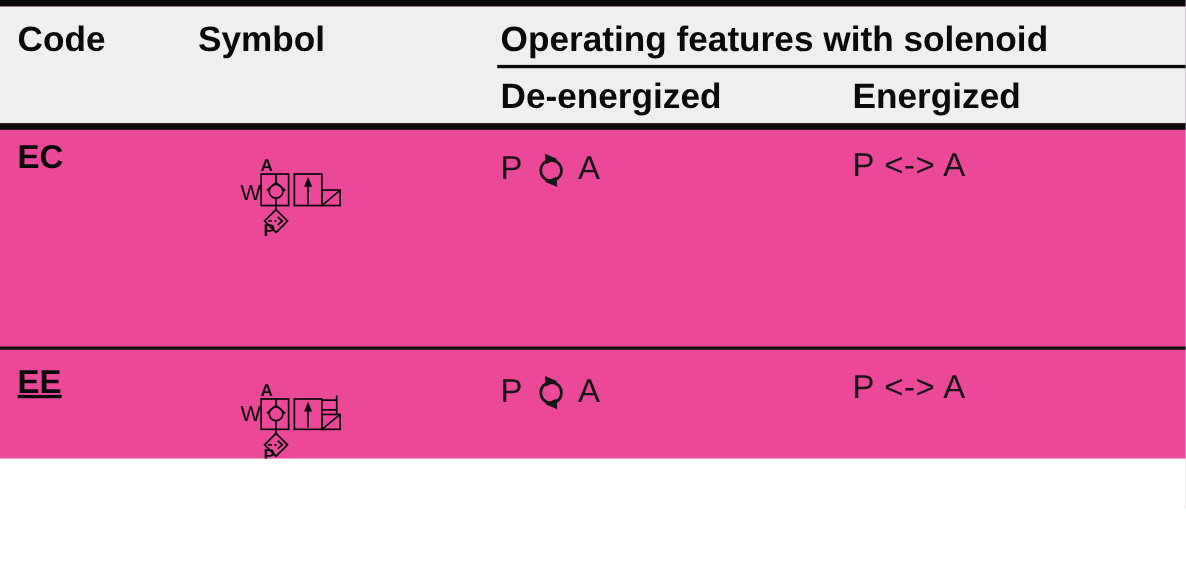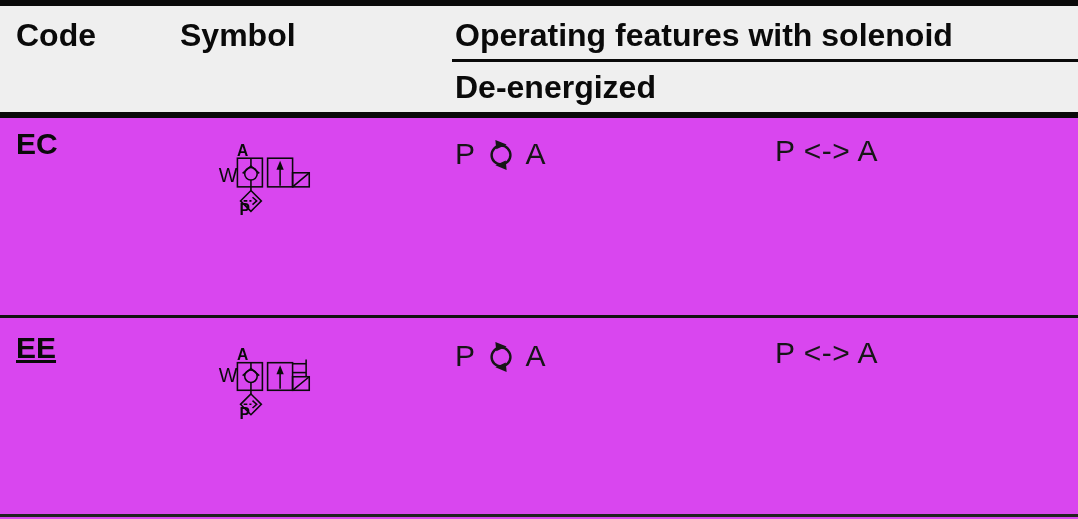--- a/index.html
+++ b/index.html
@@ -1,18 +1,18 @@
 <!DOCTYPE html>
 <html><head>
 <meta charset="utf-8">
 <style>
   html,body { margin:0; padding:0; background:#fff; }
   .page {
-    position:relative; width:1078px; height:519px;
-    background:#d946ef; overflow:hidden;
+    position:relative; width:1078px; height:417px;
+    background:#ec4899; overflow:hidden;
     font-family:"Liberation Sans", sans-serif;
     color:#0a0a0a;
   }
   .hline { position:absolute; left:0; width:1078px; background:#0a0a0a; }
   .top-border      { top:0;   height:6px; }
   .header-bottom   { top:112px; height:6px; }
   .row-separator   { top:315px; height:3px; background:#111; }
   .bottom-border   { top:514px; height:3px; background:#222; }
   .header-bg { position:absolute; left:0; top:6px; width:1078px; height:106px; background:#efefef; }
   .htext { position:absolute; font-weight:bold; font-size:32px; line-height:1; white-space:nowrap; }
@@ -53,20 +53,21 @@
   <div class="header-bg"></div>
   <div class="hline header-bottom"></div>
   <div class="hline row-separator"></div>
   <div class="hline bottom-border"></div>
 
   <div class="htext h-code">Code</div>
   <div class="htext h-group">Operating features with solenoid</div>
   <div class="htext h-symbol">Symbol</div>
   <div class="group-underline"></div>
   <div class="htext h-deen">De-energized</div>
+  <div class="htext h-en">Energized</div>
 
   <div class="rowcode code-ec">EC</div>
 
   <div class="symwrap sym-1">
     <svg width="190" height="152" viewBox="170 140 190 292">
 
       <rect class="ln" x="212" y="175" width="48" height="55"></rect>
       <rect class="ln" x="270" y="175" width="48" height="55"></rect>
 
       <circle class="ln" cx="238" cy="205" r="12"></circle>

